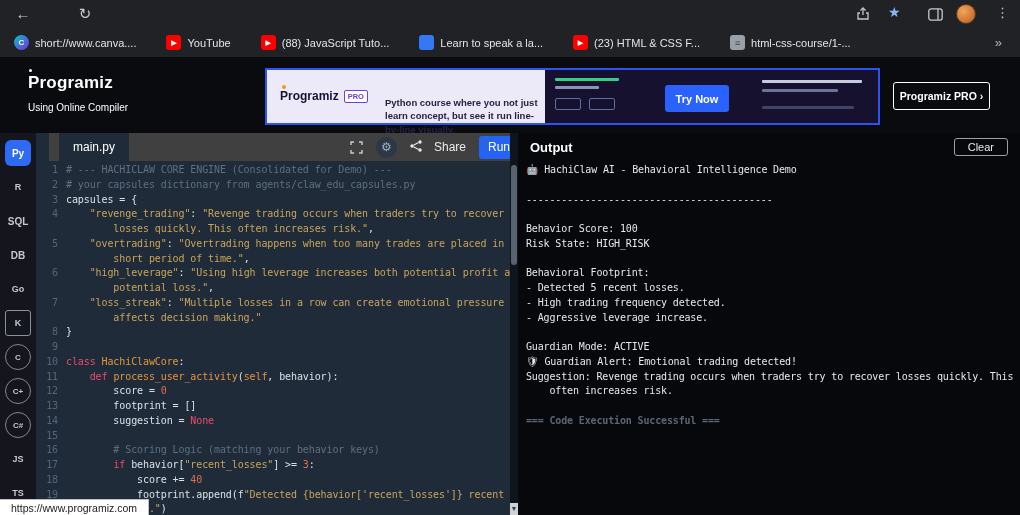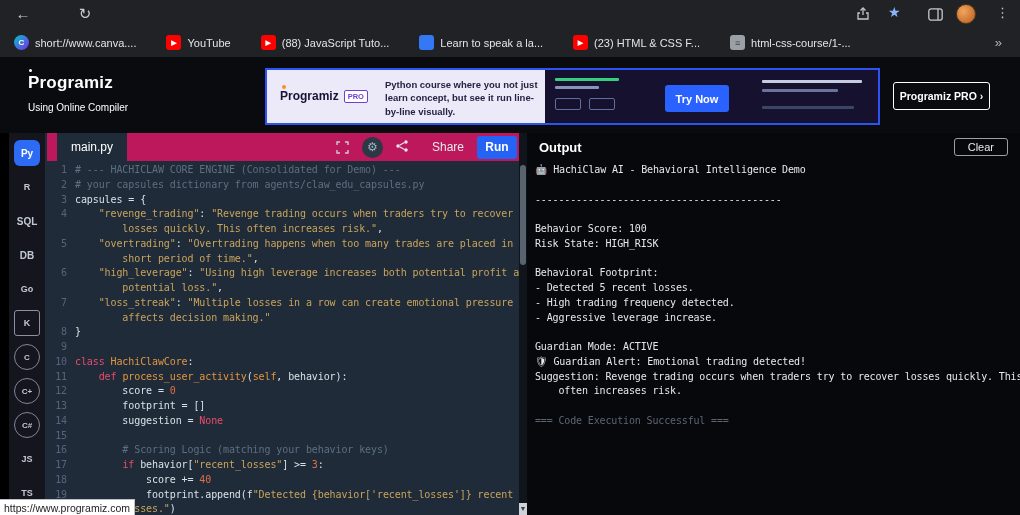--- a/index.html
+++ b/index.html
@@ -33,71 +33,71 @@
   .site-header { position:absolute; left:0; top:57px; width:1020px; height:76px; background:#0a0b0e; }
   .logo-block { position:absolute; left:28px; top:16px; }
   .logo { color:#fff; font-size:17px; font-weight:bold; letter-spacing:0.2px; position:relative; }
   .logo::before { content:""; position:absolute; left:1px; top:-4px; width:3px; height:3px; border-radius:50%; background:#fff; }
   .subtitle { color:#fff; font-size:10px; margin-top:9px; }
   .ad { position:absolute; left:265px; top:11px; width:615px; height:57px; border:2px solid #2d53f5; display:flex; background:#ece9f8; cursor:pointer; }
   .ad-left { width:278px; position:relative; }
   .ad-brand { position:absolute; left:13px; top:19px; font-size:12px; font-weight:bold; color:#171334; display:flex; align-items:center; }
   .ad-brand::before { content:""; width:4px; height:4px; border-radius:50%; background:#f7941e; position:absolute; left:2px; top:-4px; }
   .ad-badge { margin-left:5px; border:1px solid #6c3fd8; color:#6c3fd8; background:#fff; font-size:7.5px; font-weight:bold; padding:1px 3px; border-radius:2px; }
-  .ad-text { position:absolute; left:118px; top:8px; width:162px; font-size:9.5px; font-weight:bold; color:#262242; line-height:1.4; }
+  .ad-text { position:absolute; left:118px; top:26px; width:162px; font-size:9.5px; font-weight:bold; color:#262242; line-height:1.4; }
   .ad-right { flex:1; background:#16112e; position:relative; }
   .ad-bar { position:absolute; height:3px; border-radius:1px; }
   .ad-box { position:absolute; width:26px; height:12px; border:1px solid #5f6ea0; border-radius:2px; }
   .try-now { position:absolute; left:120px; top:15px; width:64px; height:27px; background:#2962ff; color:#fff; font-size:11px; font-weight:bold;
              display:flex; align-items:center; justify-content:center; border-radius:3px; cursor:pointer; }
   .pro-btn { position:absolute; left:893px; top:25px; width:97px; height:28px; border:1px solid #fff; border-radius:3px; color:#fff;
              font-size:10.5px; font-weight:bold; display:flex; align-items:center; justify-content:center; cursor:pointer; }
 
   
   .main { position:absolute; left:0; top:133px; width:1020px; height:382px; display:flex; }
-  .rail { width:36px; background:#15161d; position:relative; flex:none;margin-left:9px; }
+  .rail { width:36px; background:#15161d; position:relative; flex:none; }
   .rail-item { position:absolute; left:5px; width:26px; height:26px; border-radius:6px; display:flex; align-items:center; justify-content:center;
                font-size:9px; font-weight:bold; color:#c3c9d3; cursor:pointer; }
   .ri-python { background:#2e6bf5; color:#fff; font-size:10px; }
   .ri-c,.ri-cpp,.ri-csharp { border:1px solid #7e8794; border-radius:50%; font-size:8px; }
   .ri-kotlin { border:1px solid #8892a0; border-radius:3px; }
   .ri-sql,.ri-db { font-size:10px; }
 
   .editor { width:474px; background:#1f2b39; position:relative; flex:none; }
-  .ed-top { position:absolute; left:2px; top:0; width:100%; height:28px; background:#be185d; display:flex; align-items:center; }
+  .ed-top { position:absolute; left:13px; top:0; width:100%; height:28px; background:#404040; display:flex; align-items:center; }
   .tab { height:28px; margin-left:10px; padding:0 14px; background:#1f2b39; color:#fff; font-size:12px; display:flex; align-items:center; cursor:pointer; }
   .ed-controls { margin-left:auto; display:flex; align-items:center; gap:13px; padding-right:4px; }
   .icon-btn { display:flex; align-items:center; justify-content:center; cursor:pointer; }
   .theme-circle { width:21px; height:21px; border-radius:50%; background:#2c3845; color:#9fb0c0; font-size:12px; }
-  .share-btn { display:flex; align-items:flex-start; gap:24px; color:#e8eaee; font-size:12px; cursor:pointer; }
-  .run-btn { width:40px; height:23px; background:#2563f4; border-radius:3px; color:#fff; font-size:12px; font-weight:bold;
+  .share-btn { display:flex; align-items:flex-start; gap:12px; color:#e8eaee; font-size:12px; cursor:pointer; }
+  .run-btn { width:40px; height:23px; background:#2563f4; border-radius:3px; color:#fff; font-size:12px; font-weight:normal;
              display:flex; align-items:center; justify-content:center; cursor:pointer; }
   .code { position:absolute; left:0; top:30px; right:0; bottom:0; overflow:hidden; font-family:"DejaVu Sans Mono",monospace;
           font-size:10px; line-height:14.75px; white-space:pre; letter-spacing:-0.1px; }
   .crow { display:flex; height:14.75px; }
   .ln { width:30px; padding-right:8px; text-align:right; color:#54667a; flex:none; }
   .lc { flex:1; }
   .t-com { color:#5d6f80; } .t-str { color:#c9a45b; } .t-kw { color:#ea4b68; }
   .t-num { color:#e06e48; } .t-fn { color:#e2953f; } .t-pln,.t-op { color:#d9e0e8; }
 
   .vscroll { width:8px; background:#10151c; position:relative; flex:none; }
   .vthumb { position:absolute; left:1px; top:32px; width:6px; height:100px; background:#59636f; border-radius:3px; cursor:pointer; }
   .varrow { position:absolute; left:0; bottom:0; width:8px; height:12px; background:#cfd2d6; color:#3a3f46; font-size:7px; text-align:center; line-height:12px; cursor:pointer; }
 
   .output { flex:1; background:#06080c; position:relative; }
   .out-top { position:absolute; left:0; top:0; width:100%; height:28px; display:flex; align-items:center; justify-content:space-between; padding:0 12px; }
   .out-title { color:#fff; font-size:13px; font-weight:bold; }
   .clear-btn { border:1px solid #9aa0a8; color:#e8eaee; font-size:11px; padding:2px 13px; border-radius:3px; cursor:pointer; }
   .out-content { position:absolute; left:8px; top:30px; right:0; bottom:0; overflow:hidden; font-family:"DejaVu Sans Mono",monospace;
                  font-size:10px; line-height:14.75px; white-space:pre; letter-spacing:-0.15px; color:#e8e8e8; }
   .oline { height:14.75px; }
-  .oline.dim { color:#5c6672; }
+  .oline.dim { color:#5c6672;font-weight:bold; }
 
   .status-tip { position:absolute; left:0; bottom:0; height:16px; background:#fff; border:1px solid #bdc1c6; border-left:none; border-bottom:none;
-                display:flex; align-items:center; padding:0 4px; z-index:50; color:#222; font-size:10.5px; }
+                display:flex; align-items:center; padding:0 11px; z-index:50; color:#222; font-size:10.5px; }
 </style>
 </head>
 <body>
 
 <div class="chrome">
   <span class="nav-ic" style="left:12px;">←</span>
   <span class="nav-ic" style="left:74px;">↻</span>
   <span class="chrome-right-ic" style="left:856px;">
     <svg width="14" height="14" viewBox="0 0 14 14">
         <path d="M4 6H2v6h10V6h-2" stroke="#c3c7cc" fill="none" stroke-width="1.3"></path>

